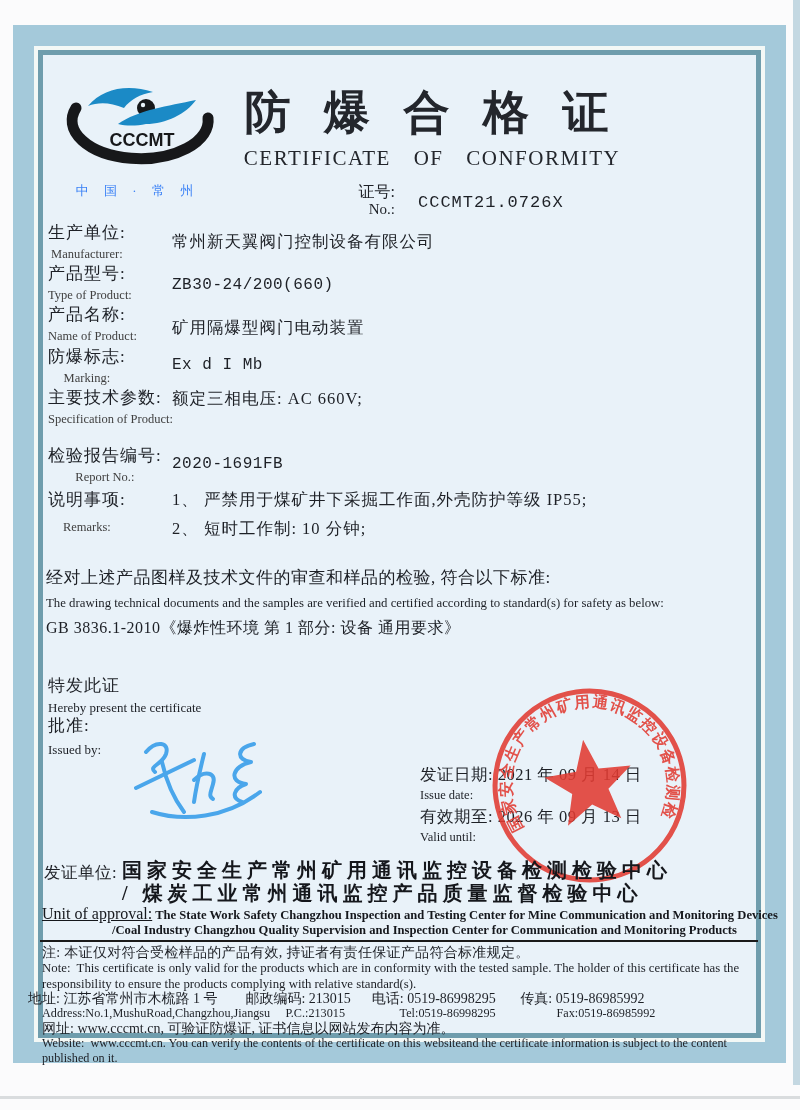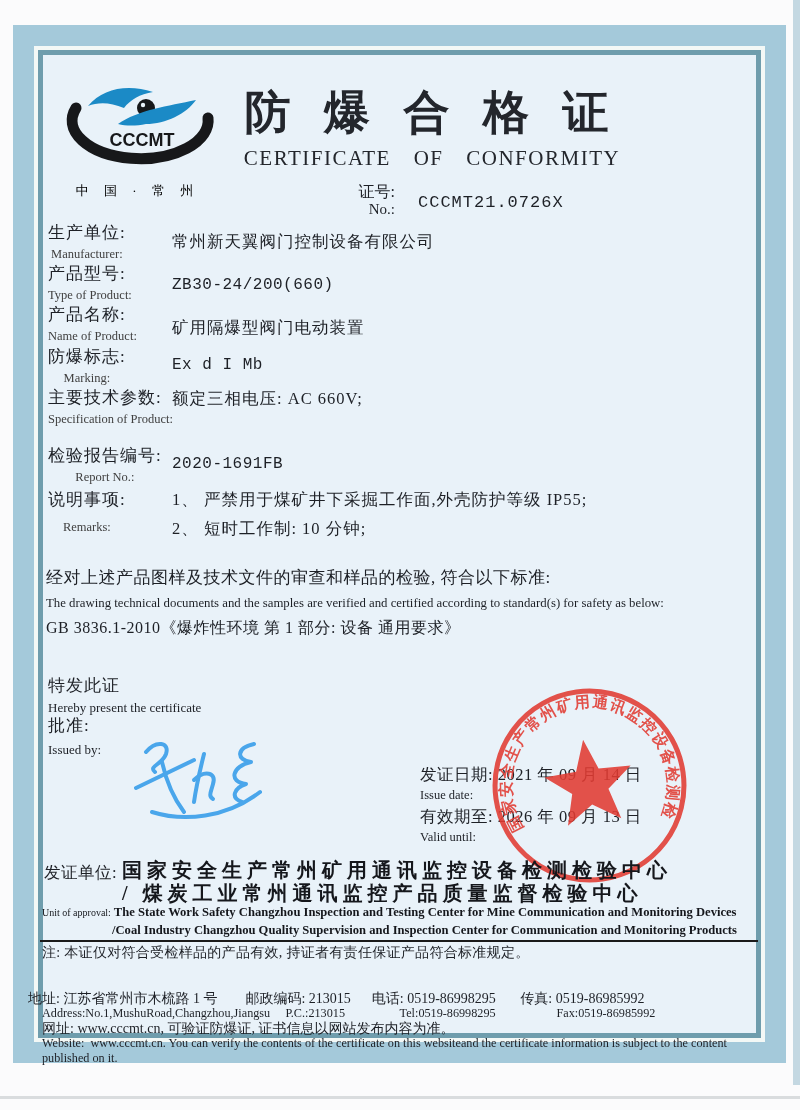--- a/index.html
+++ b/index.html
@@ -52,21 +52,21 @@
   .appr-cn { font-size:20px; font-weight:700; letter-spacing:5px; color:#15171c; }
   .appr-en { font-size:12.6px; font-weight:700; color:#15171c; }
   .divider { border-top:2.5px solid #1a1a1a; }
 
   
   .note-cn { font-size:14px; letter-spacing:.3px; white-space:pre-wrap; }
   .note-en { font-size:12.8px; line-height:1.28; white-space:pre-wrap; }
   .addr-cn { font-size:14px; white-space:pre-wrap; }
   .addr-en { font-size:12.2px; white-space:pre-wrap; }
 
-  .logo-caption { font-size:13px; letter-spacing:6px; text-align:center; color:#000000; }
+  .logo-caption { font-size:13px; letter-spacing:6px; text-align:center; color:#3b82f6; }
 
   .stamp { opacity:.88; transform:rotate(-8deg); }
   .signature { opacity:.92; }
 </style>
 </head>
 <body>
 
 <div class="paper">
 
   <div class="frame">
@@ -185,27 +185,28 @@
       <text font-size="15.5" fill="#e23b32" letter-spacing="1.5" font-family="Liberation Serif, serif" font-weight="bold">
         <textPath href="#ringpath" startOffset="2%">国家安全生产常州矿用通讯监控设备检测检验中心</textPath>
       </text>
       <polygon fill="#e23b32" points="0,-46 11.3,-15.5 43.3,-14 18.2,5.9 26.8,36.8 0,19.2 -26.8,36.8 -18.2,5.9 -43.3,-14 -11.3,-15.5"></polygon>
     </svg>
 
     <div class="abs appr-label" style="left:44px; top:862px;">发证单位:</div>
     <div class="abs appr-cn" style="left:122px; top:857px;">国家安全生产常州矿用通讯监控设备检测检验中心</div>
     <div class="abs appr-cn" style="left:122px; top:880px;">/ 煤炭工业常州通讯监控产品质量监督检验中心</div>
     <div class="abs appr-en" style="left:42px; top:905px;">
-      <span style="font-weight:400; font-size:10px;">Unit of approval:</span>
+      <span style="font-weight:400; font-size:16px;text-decoration:underline;">Unit of approval:</span>
       <span>The State Work Safety Changzhou Inspection and Testing Center for Mine Communication and Monitoring Devices</span>
     </div>
     <div class="abs appr-en" style="left:112px; top:923px;">/Coal Industry Changzhou Quality Supervision and Inspection Center for Communication and Monitoring Products</div>
 
     <div class="abs divider" style="left:40px; top:940px; width:718px;"></div>
 
     <div class="abs note-cn" style="left:42px; top:944px; width:716px;">注: 本证仅对符合受检样品的产品有效, 持证者有责任保证产品符合标准规定。</div>
+    <div class="abs note-en" style="left:42px; top:960px; width:716px;">Note:  This certificate is only valid for the products which are in conformity with the tested sample. The holder of this certificate has the responsibility to ensure the products complying with relative standard(s).</div>
     <div class="abs addr-cn" style="left:28px; top:990px; width:716px;">地址: 江苏省常州市木梳路 1 号        邮政编码: 213015      电话: 0519-86998295       传真: 0519-86985992</div>
     <div class="abs addr-en" style="left:42px; top:1006px; width:716px;">Address:No.1,MushuRoad,Changzhou,Jiangsu     P.C.:213015                  Tel:0519-86998295                    Fax:0519-86985992</div>
     <div class="abs addr-cn" style="left:42px; top:1020px; width:716px;">网址: www.cccmt.cn, 可验证防爆证, 证书信息以网站发布内容为准。</div>
     <div class="abs addr-en" style="left:42px; top:1036px; width:716px;">Website:  www.cccmt.cn. You can verify the contents of the certificate on this websiteand the certificate information is subject to the content published on it.</div>
 
   </div>
 </div>
 
 </body></html>

